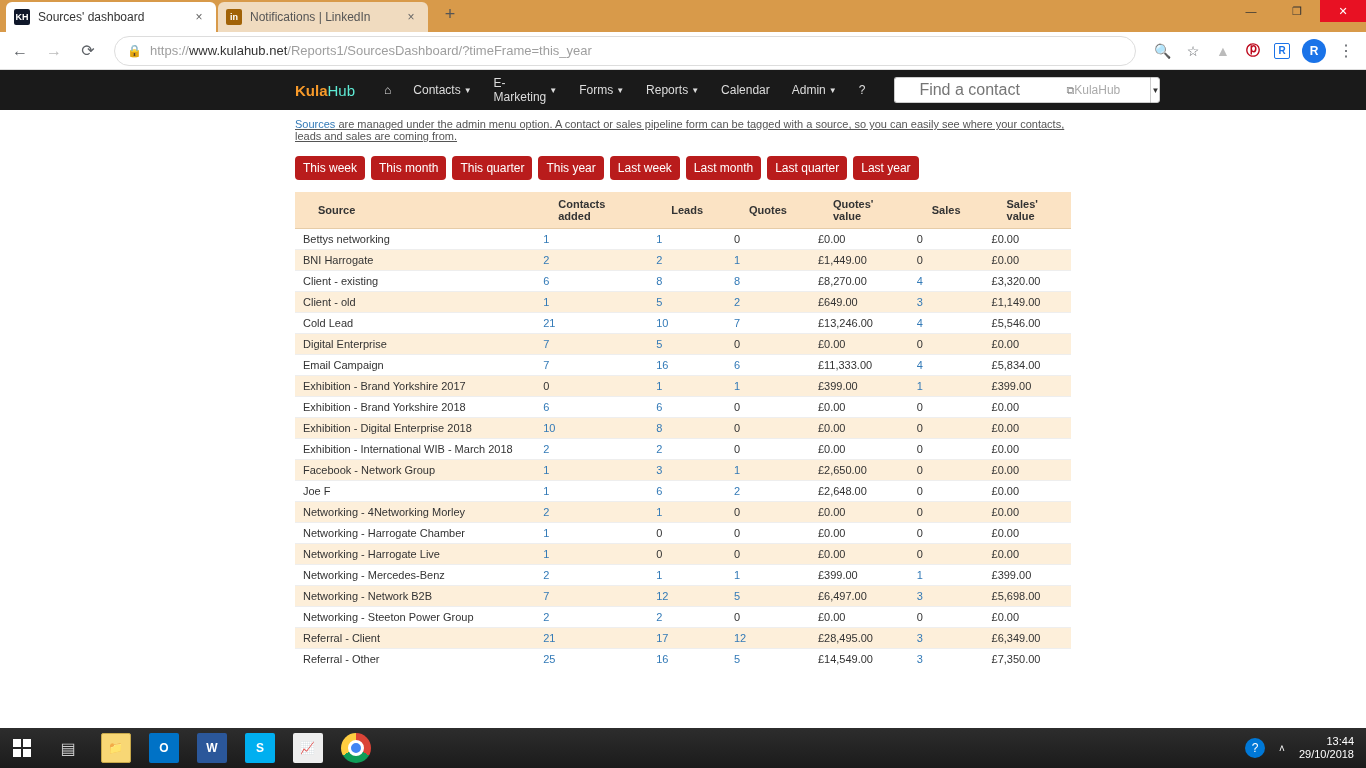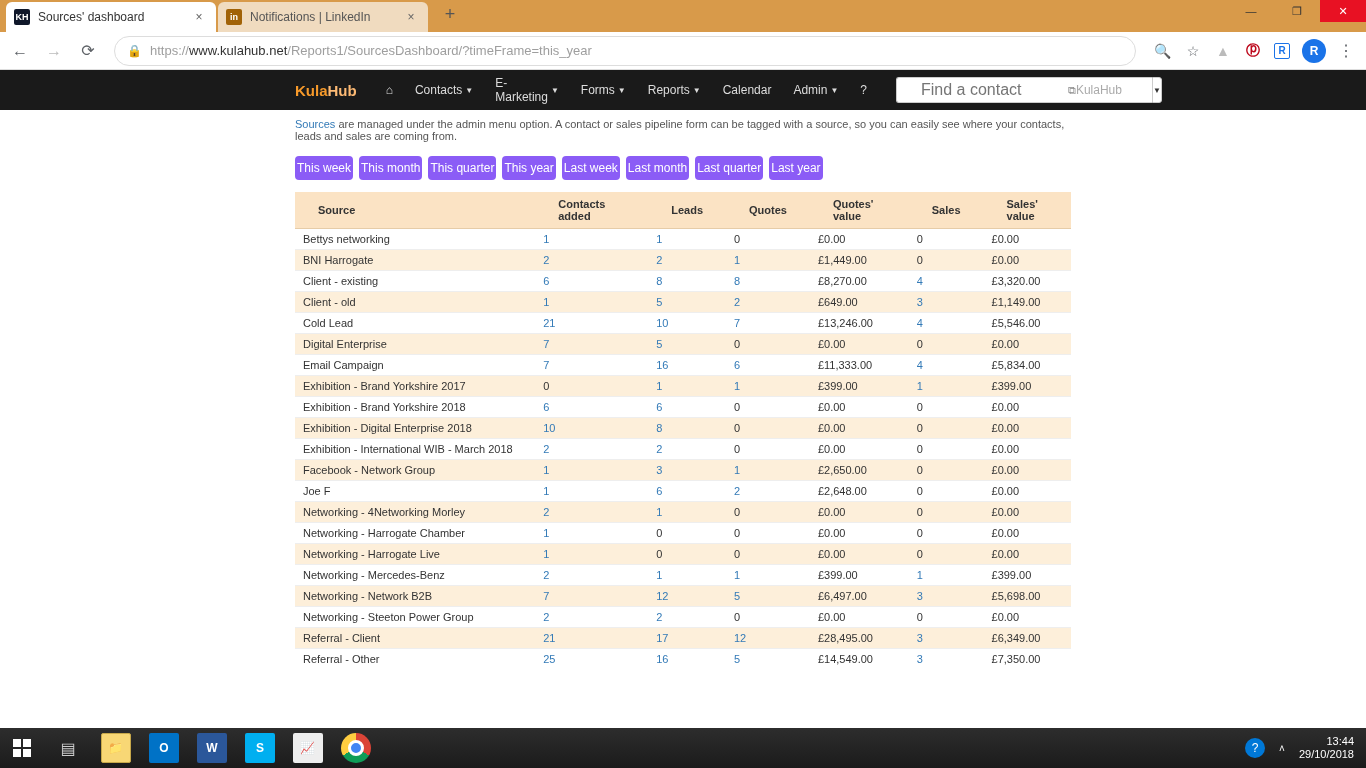--- a/index.html
+++ b/index.html
@@ -29,37 +29,37 @@
   .lock { color: #0a8043; margin-right: 8px; font-size: 12px; }
   .url-muted { color: #9e9e9e; }
   .url-bold { color: #333; }
   .ext-icons { display: flex; align-items: center; gap: 12px; padding: 0 6px; }
   .ext-icons span { width: 18px; height: 18px; display: inline-flex; align-items: center; justify-content: center; font-size: 14px; }
   .avatar { width: 24px; height: 24px; border-radius: 50%; background: #1a73e8; color: #fff; display: flex; align-items: center; justify-content: center; font-size: 12px; font-weight: bold; }
 
   
   .appnav { height: 40px; background: #1a1a1a; color: #ddd; display: flex; align-items: center; padding: 0 0 0 295px; font-size: 12px; }
   .brand .kula { color: #f79a2a; font-weight: bold; font-size: 15px; }
-  .brand .hub { color: #fdba74; font-weight: bold; font-size: 15px; }
+  .brand .hub { color: #5eead4; font-weight: normal; font-size: 15px; }
   .navitems { display: flex; align-items: center; margin-left: 18px; gap: 0; }
   .navitem { padding: 0 11px; height: 40px; display: flex; align-items: center; color: #ddd; font-size: 12px; }
   .navitem .caret { font-size: 8px; margin-left: 3px; }
   .findbox { margin-left: 18px; height: 26px; width: 160px; display: flex; }
   .findbox input { flex: 1; border: 1px solid #ccc; border-right: none; padding: 0 24px; font-size: 16px; color: #888; border-radius: 3px 0 0 3px; }
   .findbox .dd { width: 22px; background: #fff; border: 1px solid #ccc; display: flex; align-items: center; justify-content: center; font-size: 8px; color: #333; border-radius: 0 3px 3px 0; }
   .aux { margin-left: 12px; color: #888; font-size: 11px; }
   .navright { margin-left: auto; margin-right: 300px; color: #aaa; font-size: 12px; }
 
   
   .page { padding: 8px 295px 0 295px; height: calc(768px - 32px - 38px - 40px - 40px); overflow: hidden; }
   .page h1 { font-size: 22px; font-weight: 500; color: #333; margin-bottom: 6px; }
-  .page .desc { font-size: 11px; color: #555; margin-bottom: 4px; }
+  .page .desc { font-size: 11px; color: #555; margin-bottom: 4px; text-decoration: underline; }
   .page .desc a { color: #337ab7; text-decoration: none; }
   .timebtns { display: flex; gap: 6px; margin: 14px 0 12px 0; }
-  .timebtn { background: #8b5cf6; color: #fff; border: none; border-radius: 4px; padding: 5px 2px; font-size: 12px; cursor: pointer; }
+  .timebtn { background: #b91c1c; color: #fff; border: none; border-radius: 4px; padding: 5px 8px; font-size: 12px; cursor: pointer; }
 
   table { width: 100%; border-collapse: collapse; font-size: 11px; color: #333; }
   th { text-align: left; font-weight: bold; padding: 6px 23px; background: #fbe3c4; border-bottom: 1px solid #e6cca8; }
   td { padding: 4px 8px; border-top: 1px solid #eee; }
   tbody tr:nth-child(even) td { background: #fdefda; }
   tbody tr:nth-child(odd) td { background: #fff; }
   td a { color: #337ab7; text-decoration: none; }
 
   .col-source   { width: 280px; }
   .col-contacts { width: 118px; }

